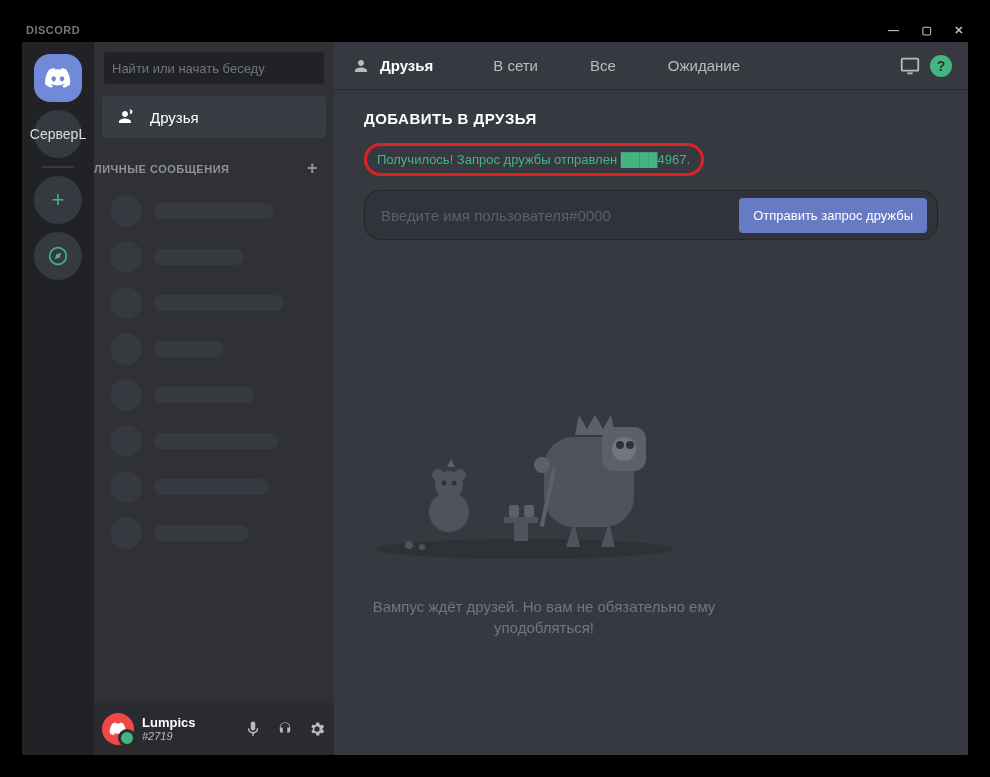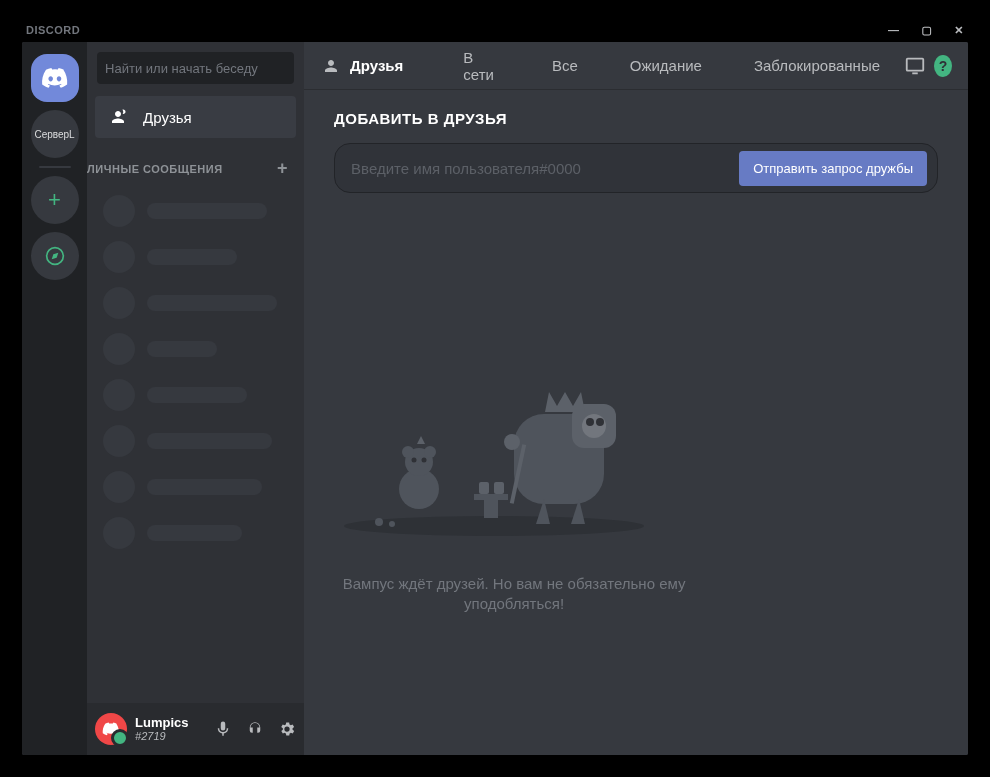--- a/index.html
+++ b/index.html
@@ -4,21 +4,21 @@
 <style>
 * { margin: 0; padding: 0; box-sizing: border-box; font-family: 'Whitney', 'Helvetica Neue', Helvetica, Arial, sans-serif; }
 body { background: #000; width: 990px; height: 777px; overflow: hidden; }
 .frame { position: relative; width: 990px; height: 777px; background: #000; padding: 22px; }
 .titlebar { height: 20px; display: flex; align-items: center; justify-content: space-between; color: #72767d; font-size: 11px; font-weight: 700; letter-spacing: 0.5px; padding: 0 4px 4px 4px; }
 .titlebar .win-controls { display: flex; gap: 22px; align-items: center; color: #b9bbbe; }
 .titlebar .win-controls span { cursor: pointer; }
 .app { display: flex; height: calc(100% - 20px); background: #36393f; border-radius: 2px; overflow: hidden; }
 
 .guilds { width: 72px; background: #202225; display: flex; flex-direction: column; align-items: center; padding-top: 12px; gap: 8px; }
-.guild { width: 48px; height: 48px; border-radius: 50%; background: #36393f; display: flex; align-items: center; justify-content: center; color: #dcddde; font-size: 10px; cursor: pointer; }
+.guild { width: 48px; height: 48px; border-radius: 50%; background: #36393f; display: flex; align-items: center; justify-content: center; color: #dcddde; font-size: 14px; cursor: pointer; }
 .guild.home { background: #7289da; border-radius: 16px; }
 .guild.home svg { width: 28px; height: 20px; }
 .guild.add { color: #43b581; font-size: 22px; }
 .guild.explore { color: #43b581; }
 .guild.explore svg { width: 20px; height: 20px; }
 
 .channels { width: 240px; background: #2f3136; display: flex; flex-direction: column; }
 .search-bar { margin: 10px; height: 32px; background: #202225; border-radius: 4px; display: flex; align-items: center; padding: 0 8px; color: #72767d; font-size: 13px; cursor: pointer; }
 .friends-row { margin: 2px 8px; height: 42px; background: #393c43; border-radius: 4px; display: flex; align-items: center; padding: 0 12px; gap: 14px; color: #fff; font-size: 15px; cursor: pointer; }
 .dm-header { padding: 18px 16px 4px 0; color: #8e9297; font-size: 11px; font-weight: 700; letter-spacing: 0.5px; display: flex; justify-content: space-between; align-items: center; gap: 44px; }
@@ -164,33 +164,35 @@
       <div class="toolbar">
         <div class="friends-label">
           <svg width="22" height="18" viewBox="0 0 24 24">
               <path fill="#b9bbbe" d="M12 12c2.2 0 4-1.8 4-4s-1.8-4-4-4-4 1.8-4 4 1.8 4 4 4zm0 2c-2.7 0-8 1.3-8 4v2h16v-2c0-2.7-5.3-4-8-4z"></path>
             </svg>
           <span>Друзья</span>
         </div>
         <div class="tab">В сети</div>
         <div class="tab">Все</div>
         <div class="tab">Ожидание</div>
-        <div class="tab">Заблокированные</div>
         <div class="spacer"></div>
         <div class="icon-btn">
           <svg viewBox="0 0 24 24" width="22" height="22">
               <rect x="3" y="4" width="18" height="13" rx="1" fill="none" stroke="#b9bbbe" stroke-width="2"></rect>
               <rect x="9" y="19" width="6" height="2" fill="#b9bbbe"></rect>
             </svg>
         </div>
         <div class="help">?</div>
       </div>
 
       <div class="add-section">
         <div class="add-title">ДОБАВИТЬ В ДРУЗЬЯ</div>
+        <div class="success-wrap">
+          <div class="success-msg">Получилось! Запрос дружбы отправлен ████4967.</div>
+        </div>
         <div class="add-input-row">
           <input class="add-input" placeholder="Введите имя пользователя#0000" style="">
           <button class="send-btn">Отправить запрос дружбы</button>
         </div>
       </div>
 
       <div class="empty">
         <div class="illus">
           <svg viewBox="0 0 340 200" width="340" height="200">
 

